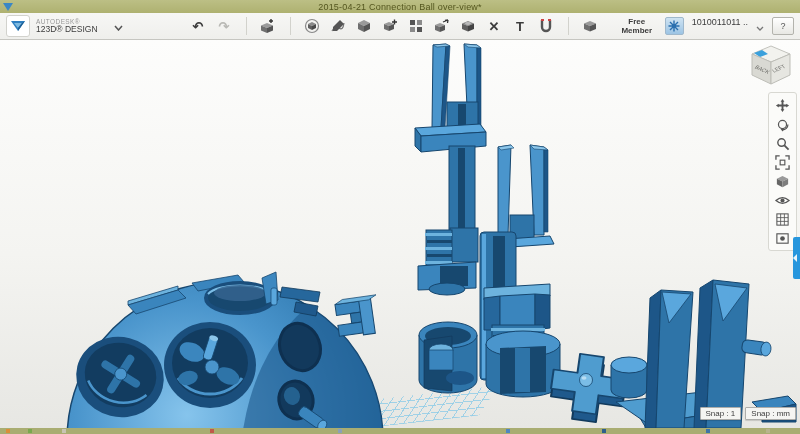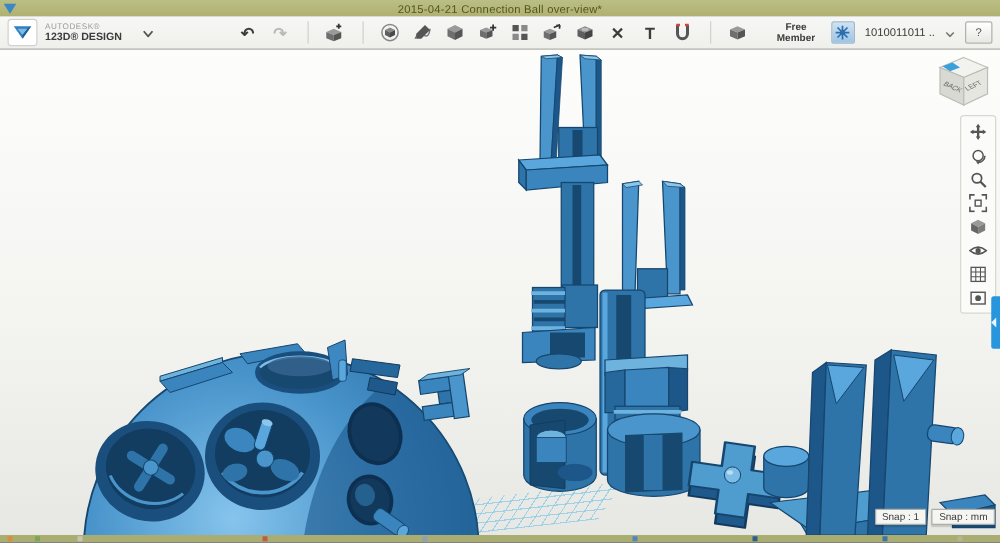--- a/index.html
+++ b/index.html
@@ -1,42 +1,42 @@
 <!DOCTYPE html>
 <html><head>
 <meta charset="utf-8">
 <style>
   html,body{margin:0;padding:0;background:#888;}
   .screen{position:relative;width:800px;height:434px;overflow:hidden;
-    font-family:"Liberation Sans",sans-serif;background:#737373;
+    font-family:"Liberation Sans",sans-serif;background:#a21caf;
     -webkit-font-smoothing:antialiased;}
   
   .titlebar{position:absolute;left:0;top:0;width:800px;height:13px;
     background:linear-gradient(#bcbf85,#aeb170);display:flex;align-items:center;}
   .win-logo{width:0;height:0;margin-left:3px;border-top:8px solid #3a87c5;
     border-left:5px solid transparent;border-right:5px solid transparent;}
   .win-title{position:absolute;left:0;right:0;text-align:center;font-size:9px;
     color:#54561f;letter-spacing:.2px;}
   
   .toolbar{position:absolute;left:0;top:13px;width:800px;height:27px;
     background:linear-gradient(#f7f7f5,#efefec);border-bottom:1px solid #c6c6c1;
     display:flex;align-items:center;padding:0 6px;box-sizing:border-box;}
   .logo-btn{width:22px;height:20px;background:#fff;border:1px solid #d2d2cd;border-radius:3px;
     display:flex;align-items:center;justify-content:center;}
   .brand{margin-left:6px;line-height:1;}
   .brand .l1{display:block;font-size:6.5px;color:#999;letter-spacing:.4px;}
-  .brand .l2{display:block;font-size:8.5px;font-weight:bold;color:#3c3c3c;margin-top:0;text-align:right;}
+  .brand .l2{display:block;font-size:8.5px;font-weight:normal;color:#3c3c3c;margin-top:0;text-align:right;}
   .dd-chevron{margin-left:16px;}
   .iconrow{margin-left:64px;display:flex;align-items:center;gap:3px;}
   .tbtn{width:23px;height:22px;display:flex;align-items:center;justify-content:center;
     border-radius:2px;}
   .tbtn.textg{font-size:13px;font-weight:bold;color:#3c3c3c;}
   .tbtn.disabled{color:#b9b9b5;}
   .vsep{width:1px;height:18px;background:#d2d2cc;margin:0 7px;}
-  .right-cluster{margin-left:auto;display:flex;align-items:center;gap:8px;}
+  .right-cluster{margin-left:auto;display:flex;align-items:flex-start;gap:8px;}
   .membership{width:40px;text-align:center;font-size:8px;font-weight:bold;color:#3c3c3c;line-height:1.15;}
   .avatar{width:17px;height:16px;border-radius:2px;background:linear-gradient(#cfe3f2,#9cc4e4);
     border:1px solid #9fb8cc;display:flex;align-items:center;justify-content:center;}
   .userid{font-size:9px;color:#3c3c3c;}
   .help-btn{width:20px;height:16px;border:1px solid #b3b3ad;border-radius:2px;
     background:linear-gradient(#fff,#e7e7e3);font-size:9px;color:#555;
     display:flex;align-items:center;justify-content:center;}
   
   .viewport{position:absolute;left:0;top:40px;width:800px;height:388px;
     background:linear-gradient(#fdfdfc 0%,#f4f4f1 55%,#e7e7e3 100%);overflow:hidden;}

